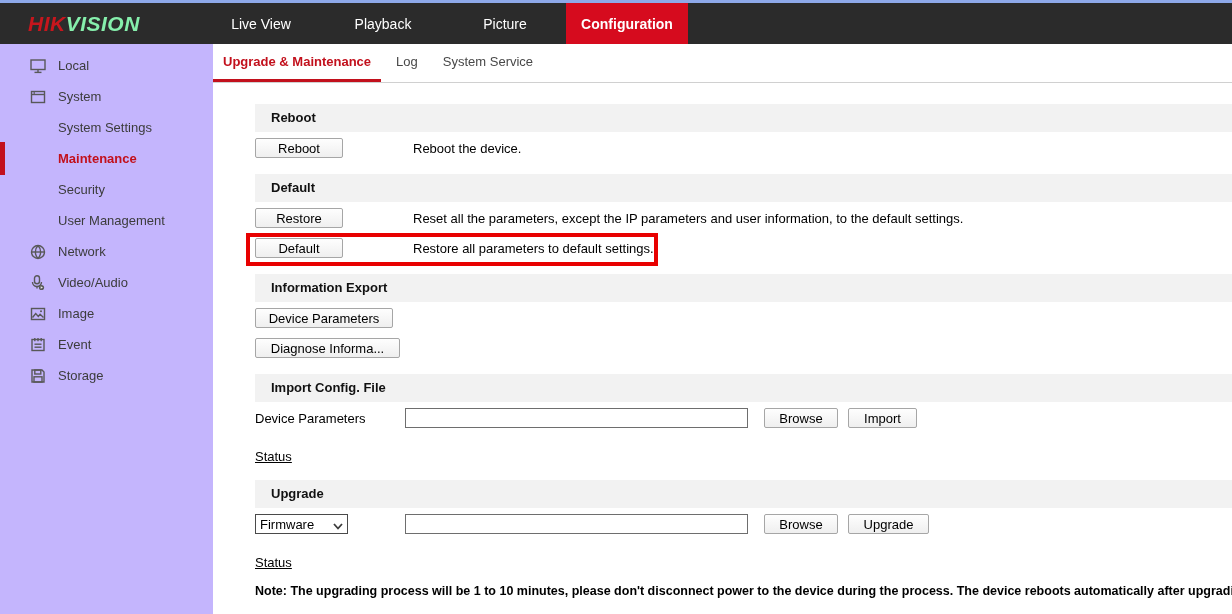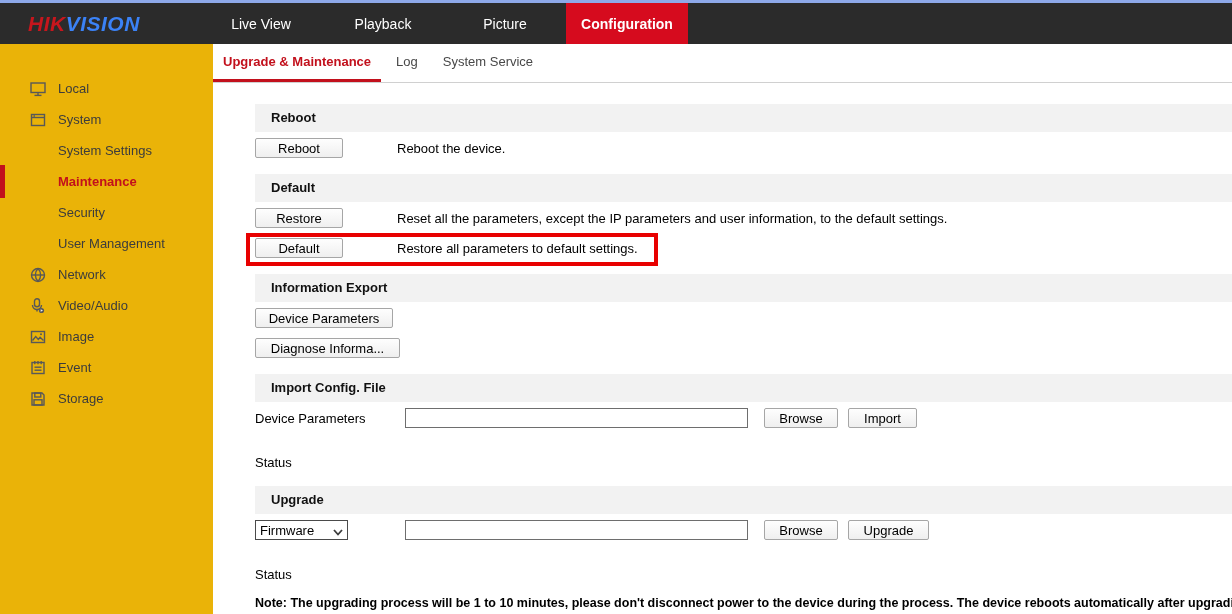--- a/index.html
+++ b/index.html
@@ -8,57 +8,57 @@
   .page { position:relative; width:1232px; height:614px; overflow:hidden; background:#fff; }
 
   
   .top-strip { height:3px; background:#8ea9e9; }
 
   
   .nav { height:41px; background:#2b2b2b; display:flex; align-items:stretch; }
   .logo { width:200px; display:flex; align-items:center; padding-left:28px;
           font-style:italic; font-weight:bold; font-size:21px; letter-spacing:.5px; }
   .logo .hik { color:#c7161d;text-align:right; }
-  .logo .vision { color:#3b82f6; }
+  .logo .vision { color:#86efac; }
   .nav-item { width:122px; color:#fff; font-size:14px; display:flex;
               align-items:center; justify-content:center; cursor:pointer; }
   .nav-item.active { background:#d60b1e; font-weight:bold; }
 
   
   .sidebar { position:absolute; top:44px; left:0; width:213px; bottom:0;
-             background:#eab308; padding-top:29px; }
+             background:#c4b5fd; padding-top:6px; }
   .side-item { height:31px; display:flex; align-items:center; position:relative;
                font-size:13px; color:#3c3c3c; cursor:pointer; }
   .side-item .ico { width:18px; height:18px; margin-left:29px; margin-right:11px; flex:none; }
   .side-item .ico svg { display:block; }
   .side-item.sub { padding-left:58px; }
   .side-item.active { color:#c2101c; font-weight:bold; }
   .side-item.active::before { content:''; position:absolute; left:0; top:-1px; bottom:-1px;
                               width:5px; background:#c2101c; }
 
   
   .content { position:absolute; top:44px; left:213px; right:0; bottom:0; background:#fff; }
   .tabs { height:39px; border-bottom:1px solid #d0d0d0; display:flex; }
   .tab { padding:0 10px; margin-right:5px; font-size:13px; color:#484848;
          display:flex; align-items:center; cursor:pointer; border-bottom:3px solid transparent; }
   .tab.active { color:#c2101c; font-weight:bold; border-bottom:3px solid #c2101c; }
 
   .sections { padding-left:42px; }
   .sec-bar { height:28px; background:#f2f2f2; line-height:28px; font-weight:bold;
              font-size:13px; color:#111; padding-left:16px; }
   .row { display:flex; align-items:center; height:20px; }
-  .mt6 { margin-top:6px; } .mt10 { margin-top:10px; } .mt12 { margin-top:24px; }
+  .mt6 { margin-top:6px; } .mt10 { margin-top:10px; } .mt12 { margin-top:18px;text-decoration:underline; }
   .mt14 { margin-top:14px; } .mt16 { margin-top:16px; } .mt21 { margin-top:21px; }
 
   .btn { height:20px; background:linear-gradient(#fefefe,#efefef); border:1px solid #a6a6a6;
          border-radius:2px; font-size:13px; font-family:inherit; color:#000;
          padding:0; cursor:pointer; line-height:17px; }
   .w88 { width:88px; } .w138 { width:138px; } .w145 { width:145px; }
   .w74 { width:74px; } .w69 { width:69px; } .w81 { width:81px; }
-  .desc { font-size:13px; color:#000; margin-left:54px; white-space:nowrap; }
+  .desc { font-size:13px; color:#000; margin-left:70px; white-space:nowrap; }
   .desc.tight { margin-left:8px; }
   .label { font-size:13px; color:#000; }
   .field-label { width:150px; }
   .text-input { width:343px; height:20px; border:1px solid #6e6e6e; background:#fff;
                 font-size:13px; font-family:inherit; padding:0 4px; }
   .gap9 { margin-left:16px; } .gap10 { margin-left:10px; } .gap57 { margin-left:57px; }
 
   .select-wrap { position:relative; width:93px; height:20px; }
   .select-wrap select { width:100%; height:100%; border:1px solid #4a4a4a; background:#fff;
                         font-size:13px; font-family:inherit; padding:0 18px 0 4px;

